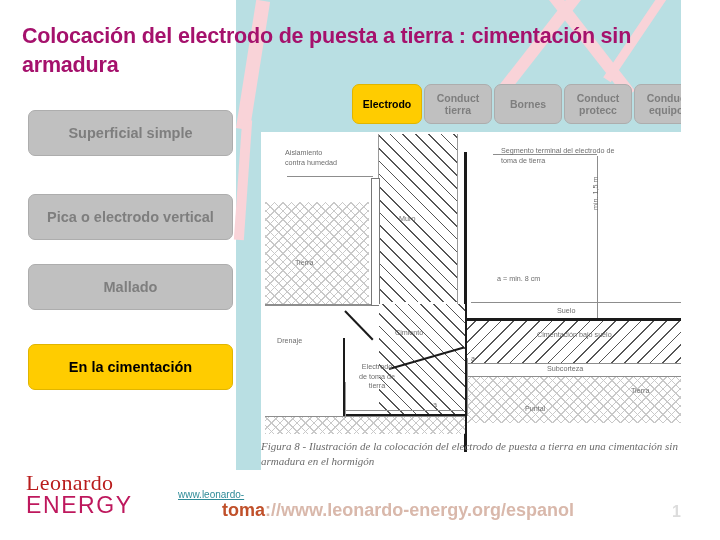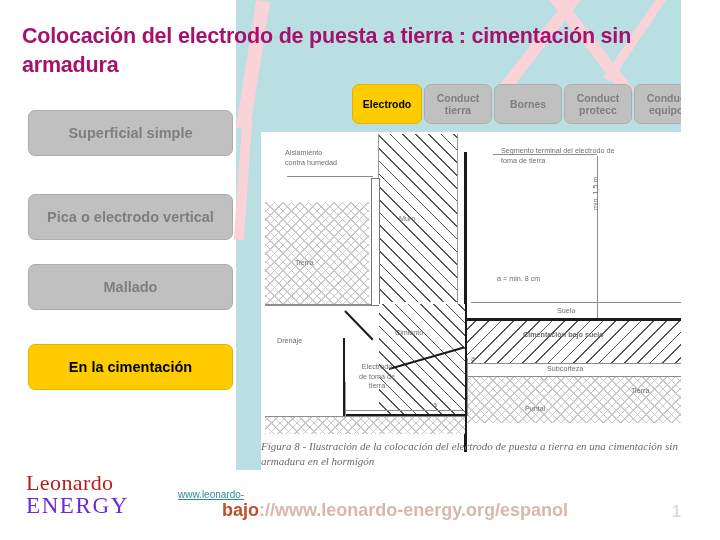--- a/index.html
+++ b/index.html
@@ -206,23 +206,23 @@
     left: 26px; top: 472px;
     line-height: 1.0;
   }
   .logo-top {
     font-family: "Liberation Serif", serif;
     font-size: 22px;
     color: #b91c1c;
     letter-spacing: 0.4px;
   }
   .logo-bot {
-    font-family: Liberation Serif, serif;
+    font-family: Liberation Sans, sans-serif;
     font-size: 23px;
-    color: #6d28d9;
+    color: #be185d;
     letter-spacing: 1.6px;
   }
   .url-small {
     position: absolute;
     left: 178px; top: 489px;
     font-size: 10px;
     color: #2e8b98;
     text-decoration: underline;
     font-family: Liberation Sans, sans-serif;
   }
@@ -357,34 +357,34 @@
 toma de tierra</div>
     <div class="dg dg-text" style="left:236px; top:142px;">a = min. 8 cm</div>
     <div class="dg dg-text" style="left:16px; top:204px;">Drenaje</div>
     <div class="dg dg-text" style="left:134px; top:196px;">Cimiento</div>
     <div class="dg dg-text" style="left:98px; top:230px; text-align:center;">Electrodo
 de toma de
 tierra</div>
     <div class="dg dg-text" style="left:172px; top:268px;">a</div>
     <div class="dg dg-text" style="left:210px; top:222px;">a</div>
     <div class="dg dg-text" style="left:296px; top:174px;">Suelo</div>
-    <div class="dg dg-text" style="left:262px; top:198px;font-weight:bold;">Cimentación bajo suelo</div>
+    <div class="dg dg-text" style="left:276px; top:198px;">Cimentación bajo suelo</div>
     <div class="dg dg-text" style="left:286px; top:232px;text-align:right;">Subcorteza</div>
     <div class="dg dg-text" style="left:370px; top:254px;">Tierra</div>
     <div class="dg dg-text" style="left:264px; top:272px;">Puntal</div>
 
     <div class="dg-cap">Figura 8 - Ilustración de la colocación del electrodo de puesta a tierra en una cimentación sin armadura en el hormigón</div>
   </div>
 
   <div class="logo">
     <div class="logo-top">Leonardo</div>
     <div class="logo-bot">ENERGY</div>
   </div>
 
   <a class="url-small" href="#">www.leonardo-</a>
 
   <div class="url-big">
-    <span>bajo</span><span class="fade">://www.leonardo-energy.org/espanol</span>
+    <span>toma</span><span class="fade">://www.leonardo-energy.org/espanol</span>
   </div>
 
   <div class="pagenum">12</div>
 
 </div>
 
 </body></html>

